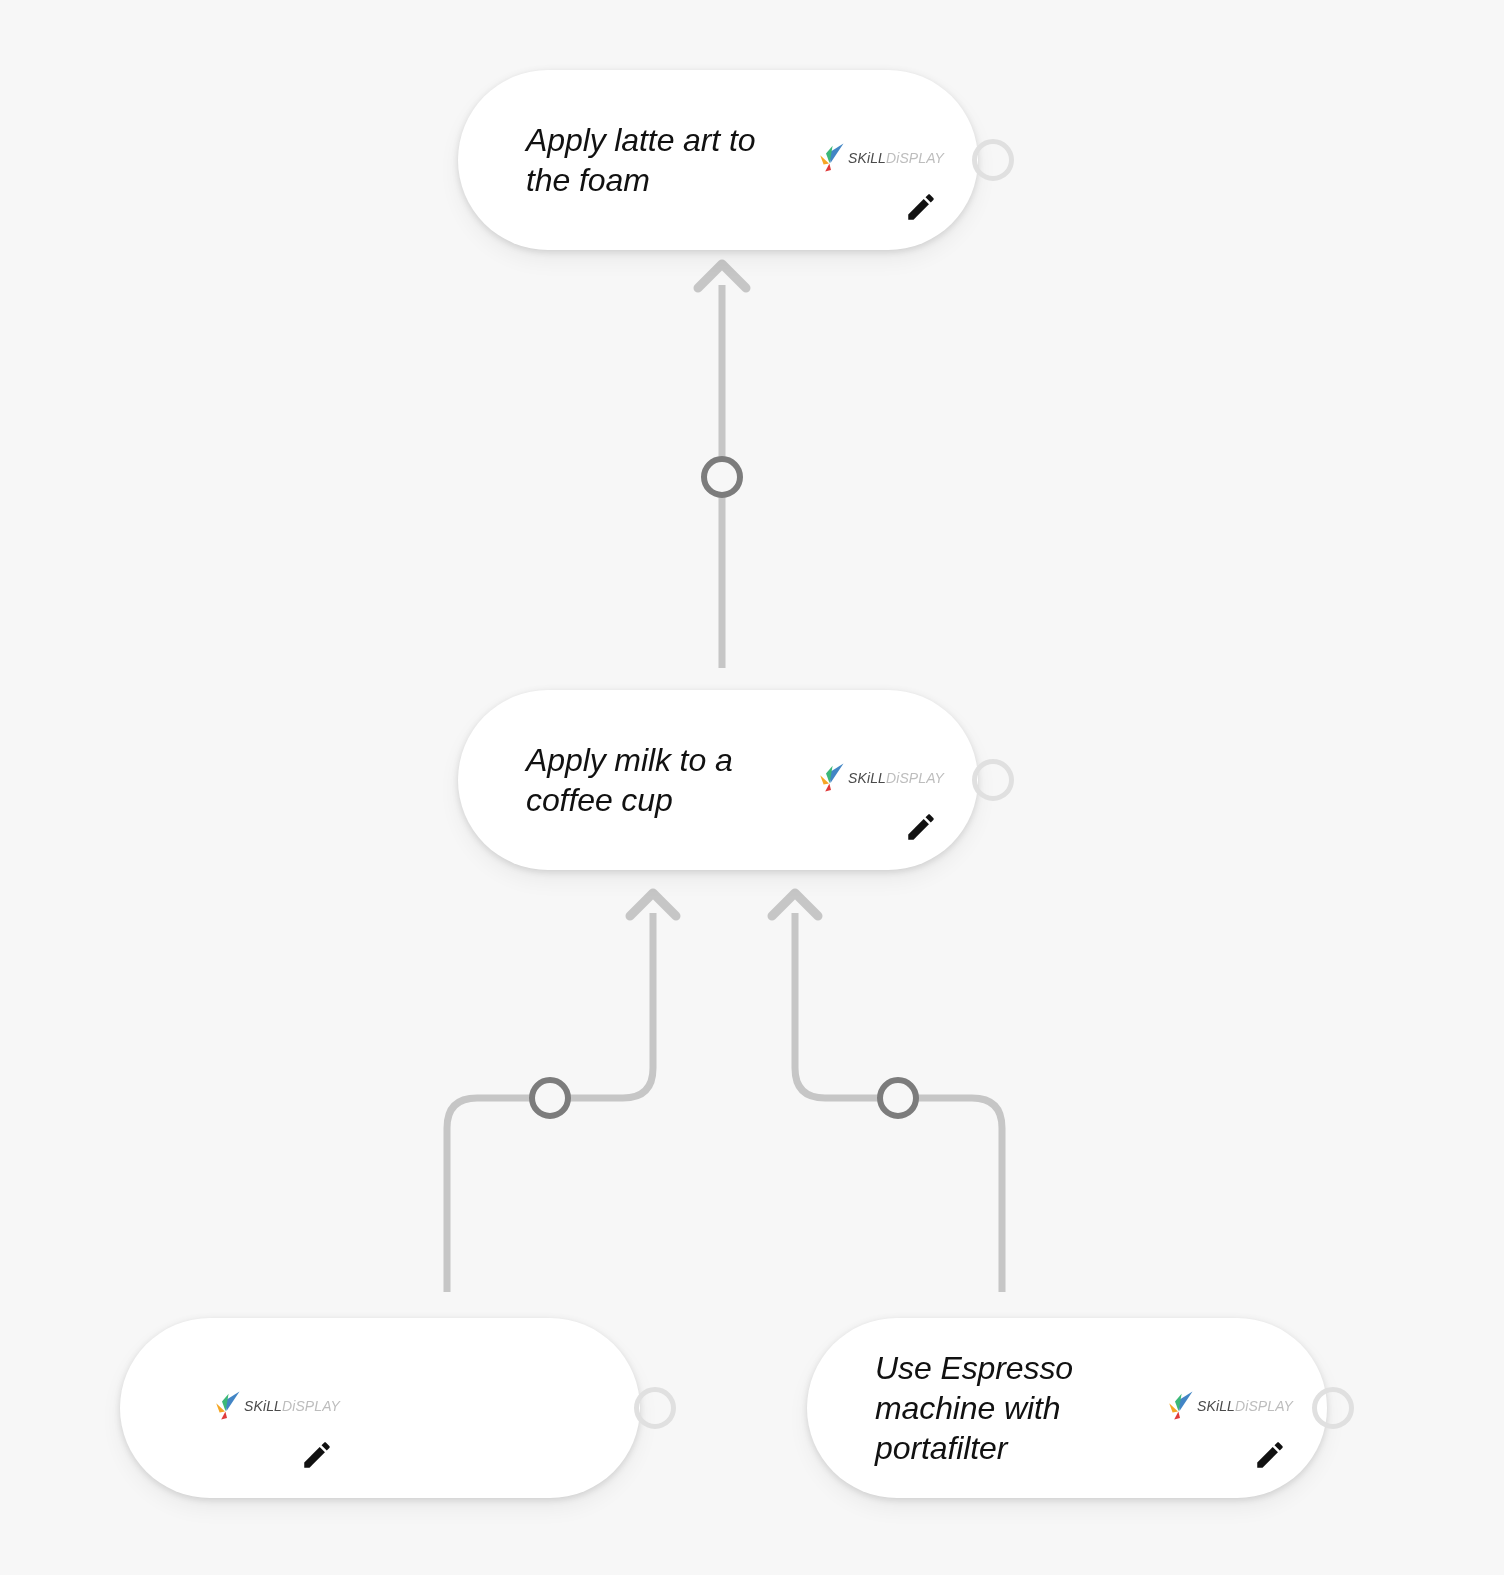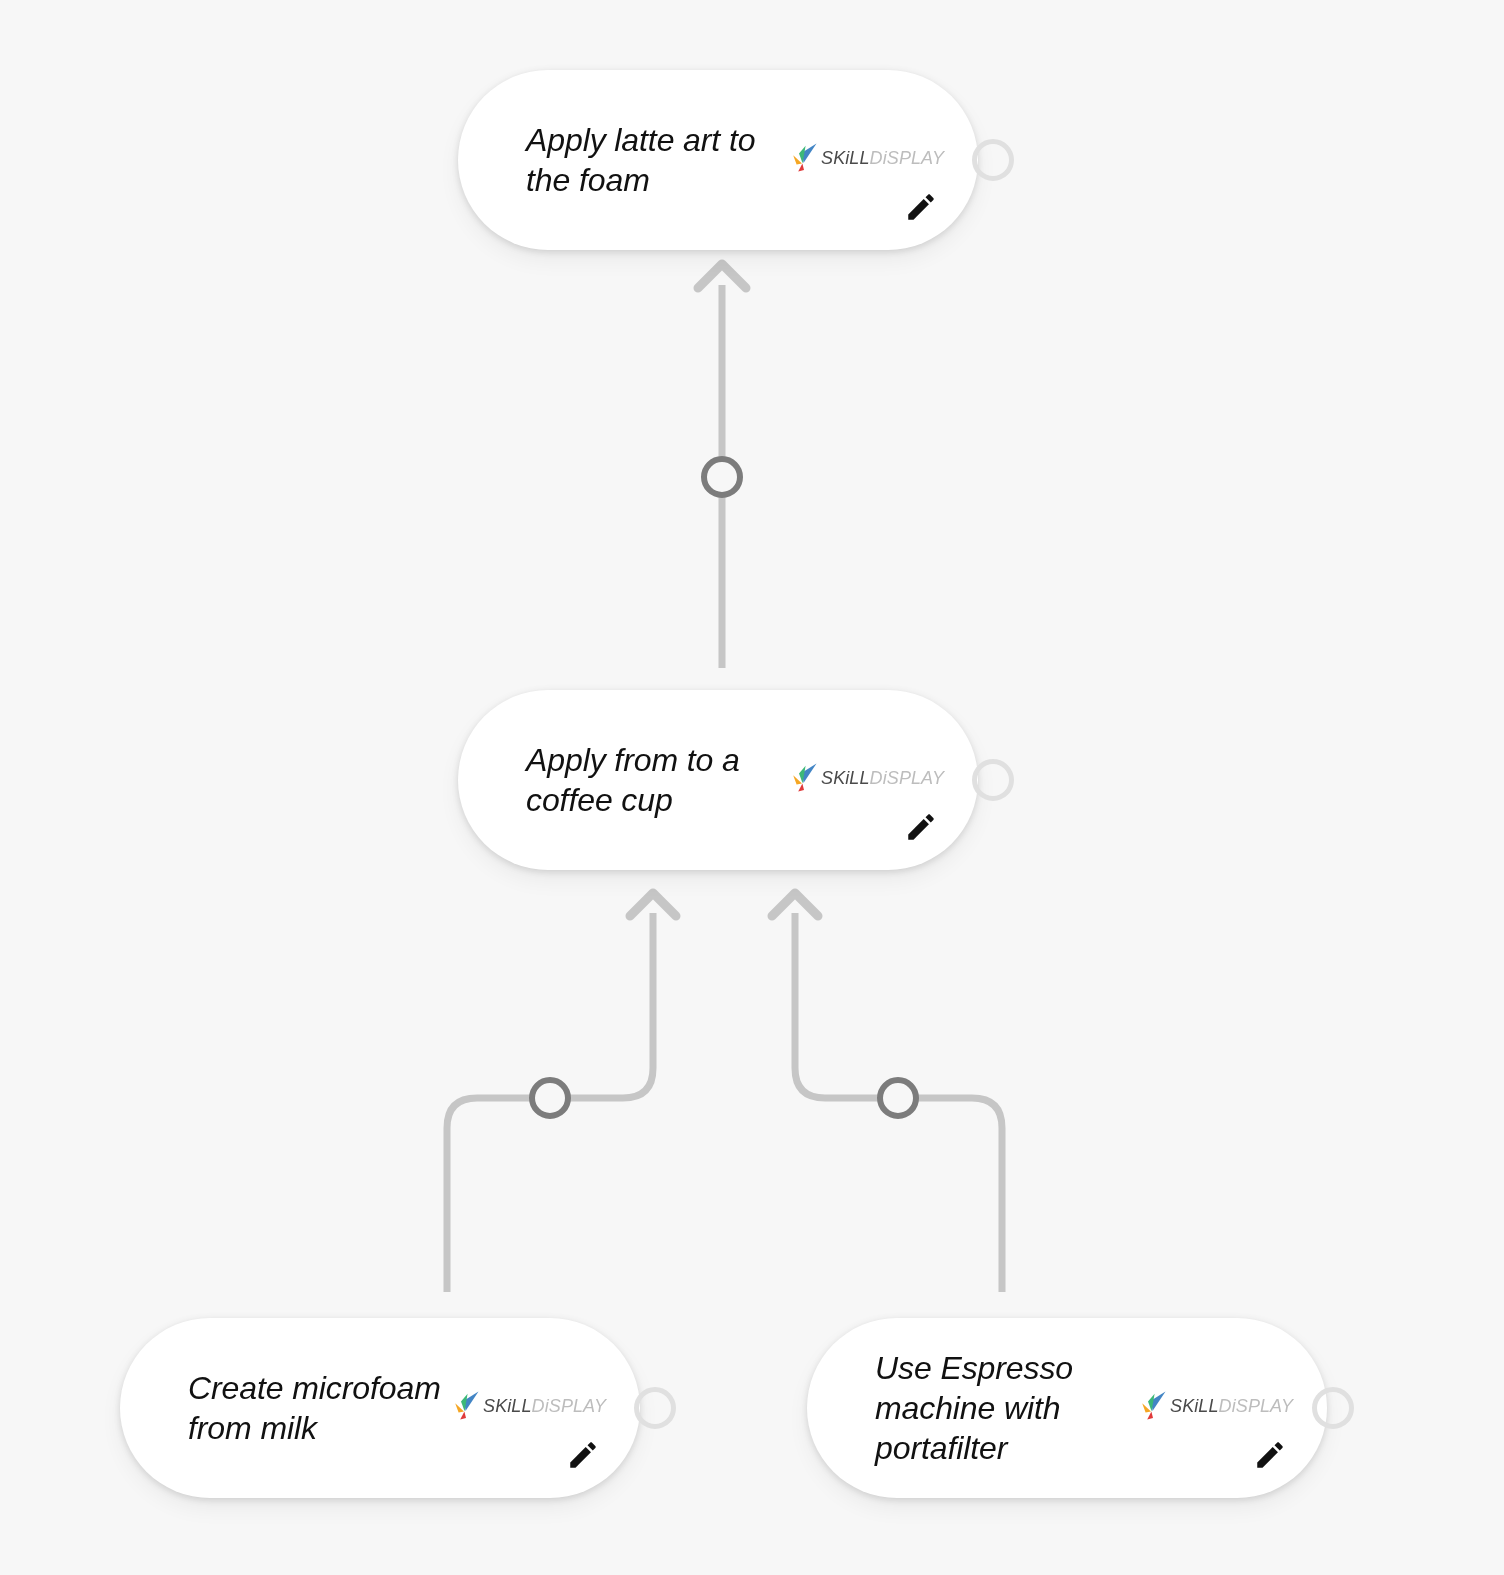--- a/index.html
+++ b/index.html
@@ -75,21 +75,21 @@
     gap: 3px;
     transform: translateY(-2px);
   }
   .brand-mark {
     width: 26px;
     height: 34px;
     display: block;
     flex: 0 0 auto;
   }
   .brand-text {
-    font-size: 18px;
+    font-size: 14px;
     line-height: 19px;
     letter-spacing: 0.1px;
     white-space: nowrap;
   }
   .brand-text .b-dark { color: #4a4a4a; }
   .brand-text .b-light { color: #bdbdbd; }
 
   
   .pencil {
     position: absolute;
@@ -163,41 +163,40 @@
       </div>
       <svg class="pencil" viewBox="0 0 24 24" xmlns="http://www.w3.org/2000/svg">
         <path d="M3 17.3 L3 21 L6.7 21 L17.6 10.1 L13.9 6.4 Z" fill="#111111"></path>
         <path d="M20.7 7.0 C21.1 6.6 21.1 6.0 20.7 5.6 L18.4 3.3 C18.0 2.9 17.4 2.9 17.0 3.3 L15.2 5.1 L18.9 8.8 Z" fill="#111111"></path>
       </svg>
     </div>
   </div>
   <div class="status-ring" id="ring-top"></div>
 
   <div class="node" id="node-mid">
-    <div class="node-title">Apply from to a coffee cup</div>
+    <div class="node-title">Apply milk to a coffee cup</div>
     <div class="node-right">
       <div class="brand">
         <svg class="brand-mark" viewBox="0 0 26 34" xmlns="http://www.w3.org/2000/svg">
           <path d="M24.5 2.5 L11.5 22.0 L10.2 11.5 Z" fill="#4285c5"></path>
           <path d="M13.6 4.8 L10.6 22.2 L7.0 12.6 Z" fill="#3cb878"></path>
           <path d="M1.2 14.2 L10.0 22.4 L4.6 23.6 Z" fill="#f5a623"></path>
           <path d="M6.2 30.6 L10.4 22.6 L12.0 29.0 Z" fill="#e03a3a"></path>
         </svg>
         <span class="brand-text"><span class="b-dark">SKiLL</span><span class="b-light">DiSPLAY</span></span>
       </div>
       <svg class="pencil" viewBox="0 0 24 24" xmlns="http://www.w3.org/2000/svg">
         <path d="M3 17.3 L3 21 L6.7 21 L17.6 10.1 L13.9 6.4 Z" fill="#111111"></path>
         <path d="M20.7 7.0 C21.1 6.6 21.1 6.0 20.7 5.6 L18.4 3.3 C18.0 2.9 17.4 2.9 17.0 3.3 L15.2 5.1 L18.9 8.8 Z" fill="#111111"></path>
       </svg>
     </div>
   </div>
   <div class="status-ring" id="ring-mid"></div>
 
   <div class="node" id="node-bl">
-    <div class="node-title">Create microfoam from milk</div>
     <div class="node-right">
       <div class="brand">
         <svg class="brand-mark" viewBox="0 0 26 34" xmlns="http://www.w3.org/2000/svg">
           <path d="M24.5 2.5 L11.5 22.0 L10.2 11.5 Z" fill="#4285c5"></path>
           <path d="M13.6 4.8 L10.6 22.2 L7.0 12.6 Z" fill="#3cb878"></path>
           <path d="M1.2 14.2 L10.0 22.4 L4.6 23.6 Z" fill="#f5a623"></path>
           <path d="M6.2 30.6 L10.4 22.6 L12.0 29.0 Z" fill="#e03a3a"></path>
         </svg>
         <span class="brand-text"><span class="b-dark">SKiLL</span><span class="b-light">DiSPLAY</span></span>
       </div>

